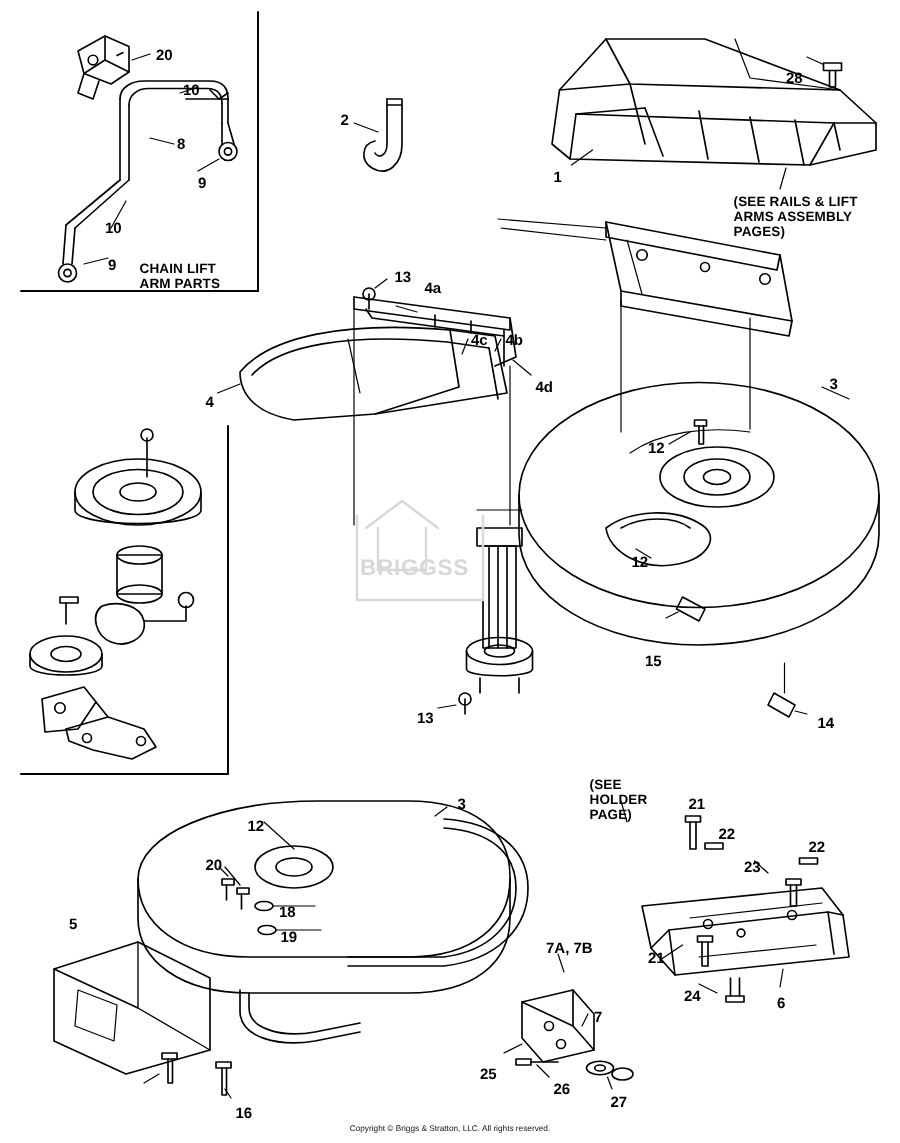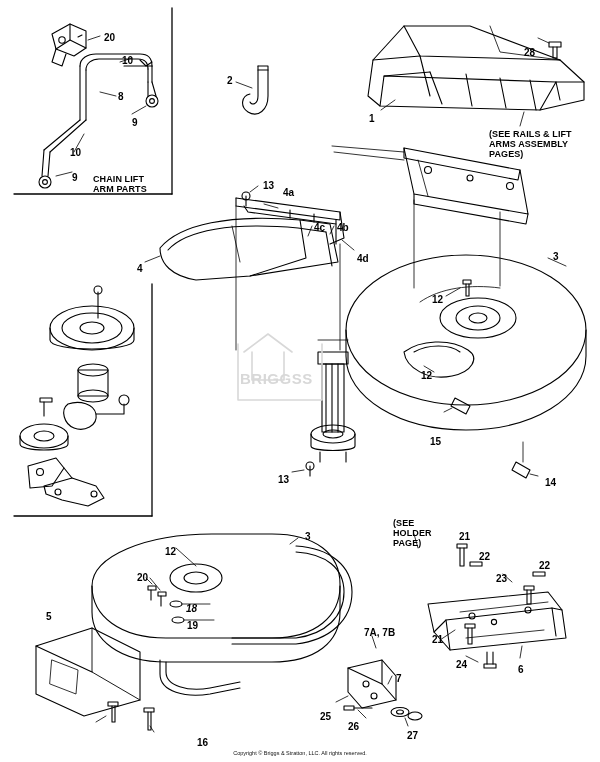--- a/index.html
+++ b/index.html
@@ -362,33 +362,33 @@
   <div class="lbl num" style="left:137px; top:263px;">4</div>
   <div class="lbl num" style="left:553px; top:251px;">3</div>
   <div class="lbl num" style="left:432px; top:294px;">12</div>
   <div class="lbl num" style="left:421px; top:370px;">12</div>
   <div class="lbl num" style="left:430px; top:408px;margin-top:28px;">15</div>
   <div class="lbl num" style="left:278px; top:474px;">13</div>
   <div class="lbl num" style="left:545px; top:477px;">14</div>
   <div class="lbl num" style="left:305px; top:531px;">3</div>
   <div class="lbl num" style="left:165px; top:546px;">12</div>
   <div class="lbl num" style="left:137px; top:572px;">20</div>
-  <div class="lbl num" style="left:186px; top:603px;font-style:italic;">18</div>
+  <div class="lbl num" style="left:186px; top:603px;">18</div>
   <div class="lbl num" style="left:187px; top:620px;">19</div>
   <div class="lbl num" style="left:46px;  top:611px;">5</div>
   <div class="lbl num" style="left:86px;  top:727px;margin-top:48px;">17</div>
-  <div class="lbl num" style="left:157px; top:737px;margin-left:40px;">16</div>
+  <div class="lbl num" style="left:157px; top:737px;">16</div>
   <div class="lbl num" style="left:459px; top:531px;">21</div>
   <div class="lbl num" style="left:479px; top:551px;">22</div>
   <div class="lbl num" style="left:539px; top:560px;">22</div>
   <div class="lbl num" style="left:496px; top:573px;">23</div>
   <div class="lbl num" style="left:432px; top:634px;">21</div>
   <div class="lbl num" style="left:456px; top:659px;">24</div>
   <div class="lbl num" style="left:518px; top:664px;">6</div>
   <div class="lbl num" style="left:364px; top:627px;">7A, 7B</div>
   <div class="lbl num" style="left:396px; top:673px;">7</div>
   <div class="lbl num" style="left:320px; top:711px;">25</div>
-  <div class="lbl num" style="left:348px; top:721px;">26</div>
+  <div class="lbl num" style="left:369px; top:721px;">26</div>
   <div class="lbl num" style="left:407px; top:730px;">27</div>
 
   <div class="lbl tiny" style="left:0; top:750px; width:600px; text-align:center;">Copyright © Briggs &amp; Stratton, LLC. All rights reserved.</div>
 
 </div>
 
 </body></html>

